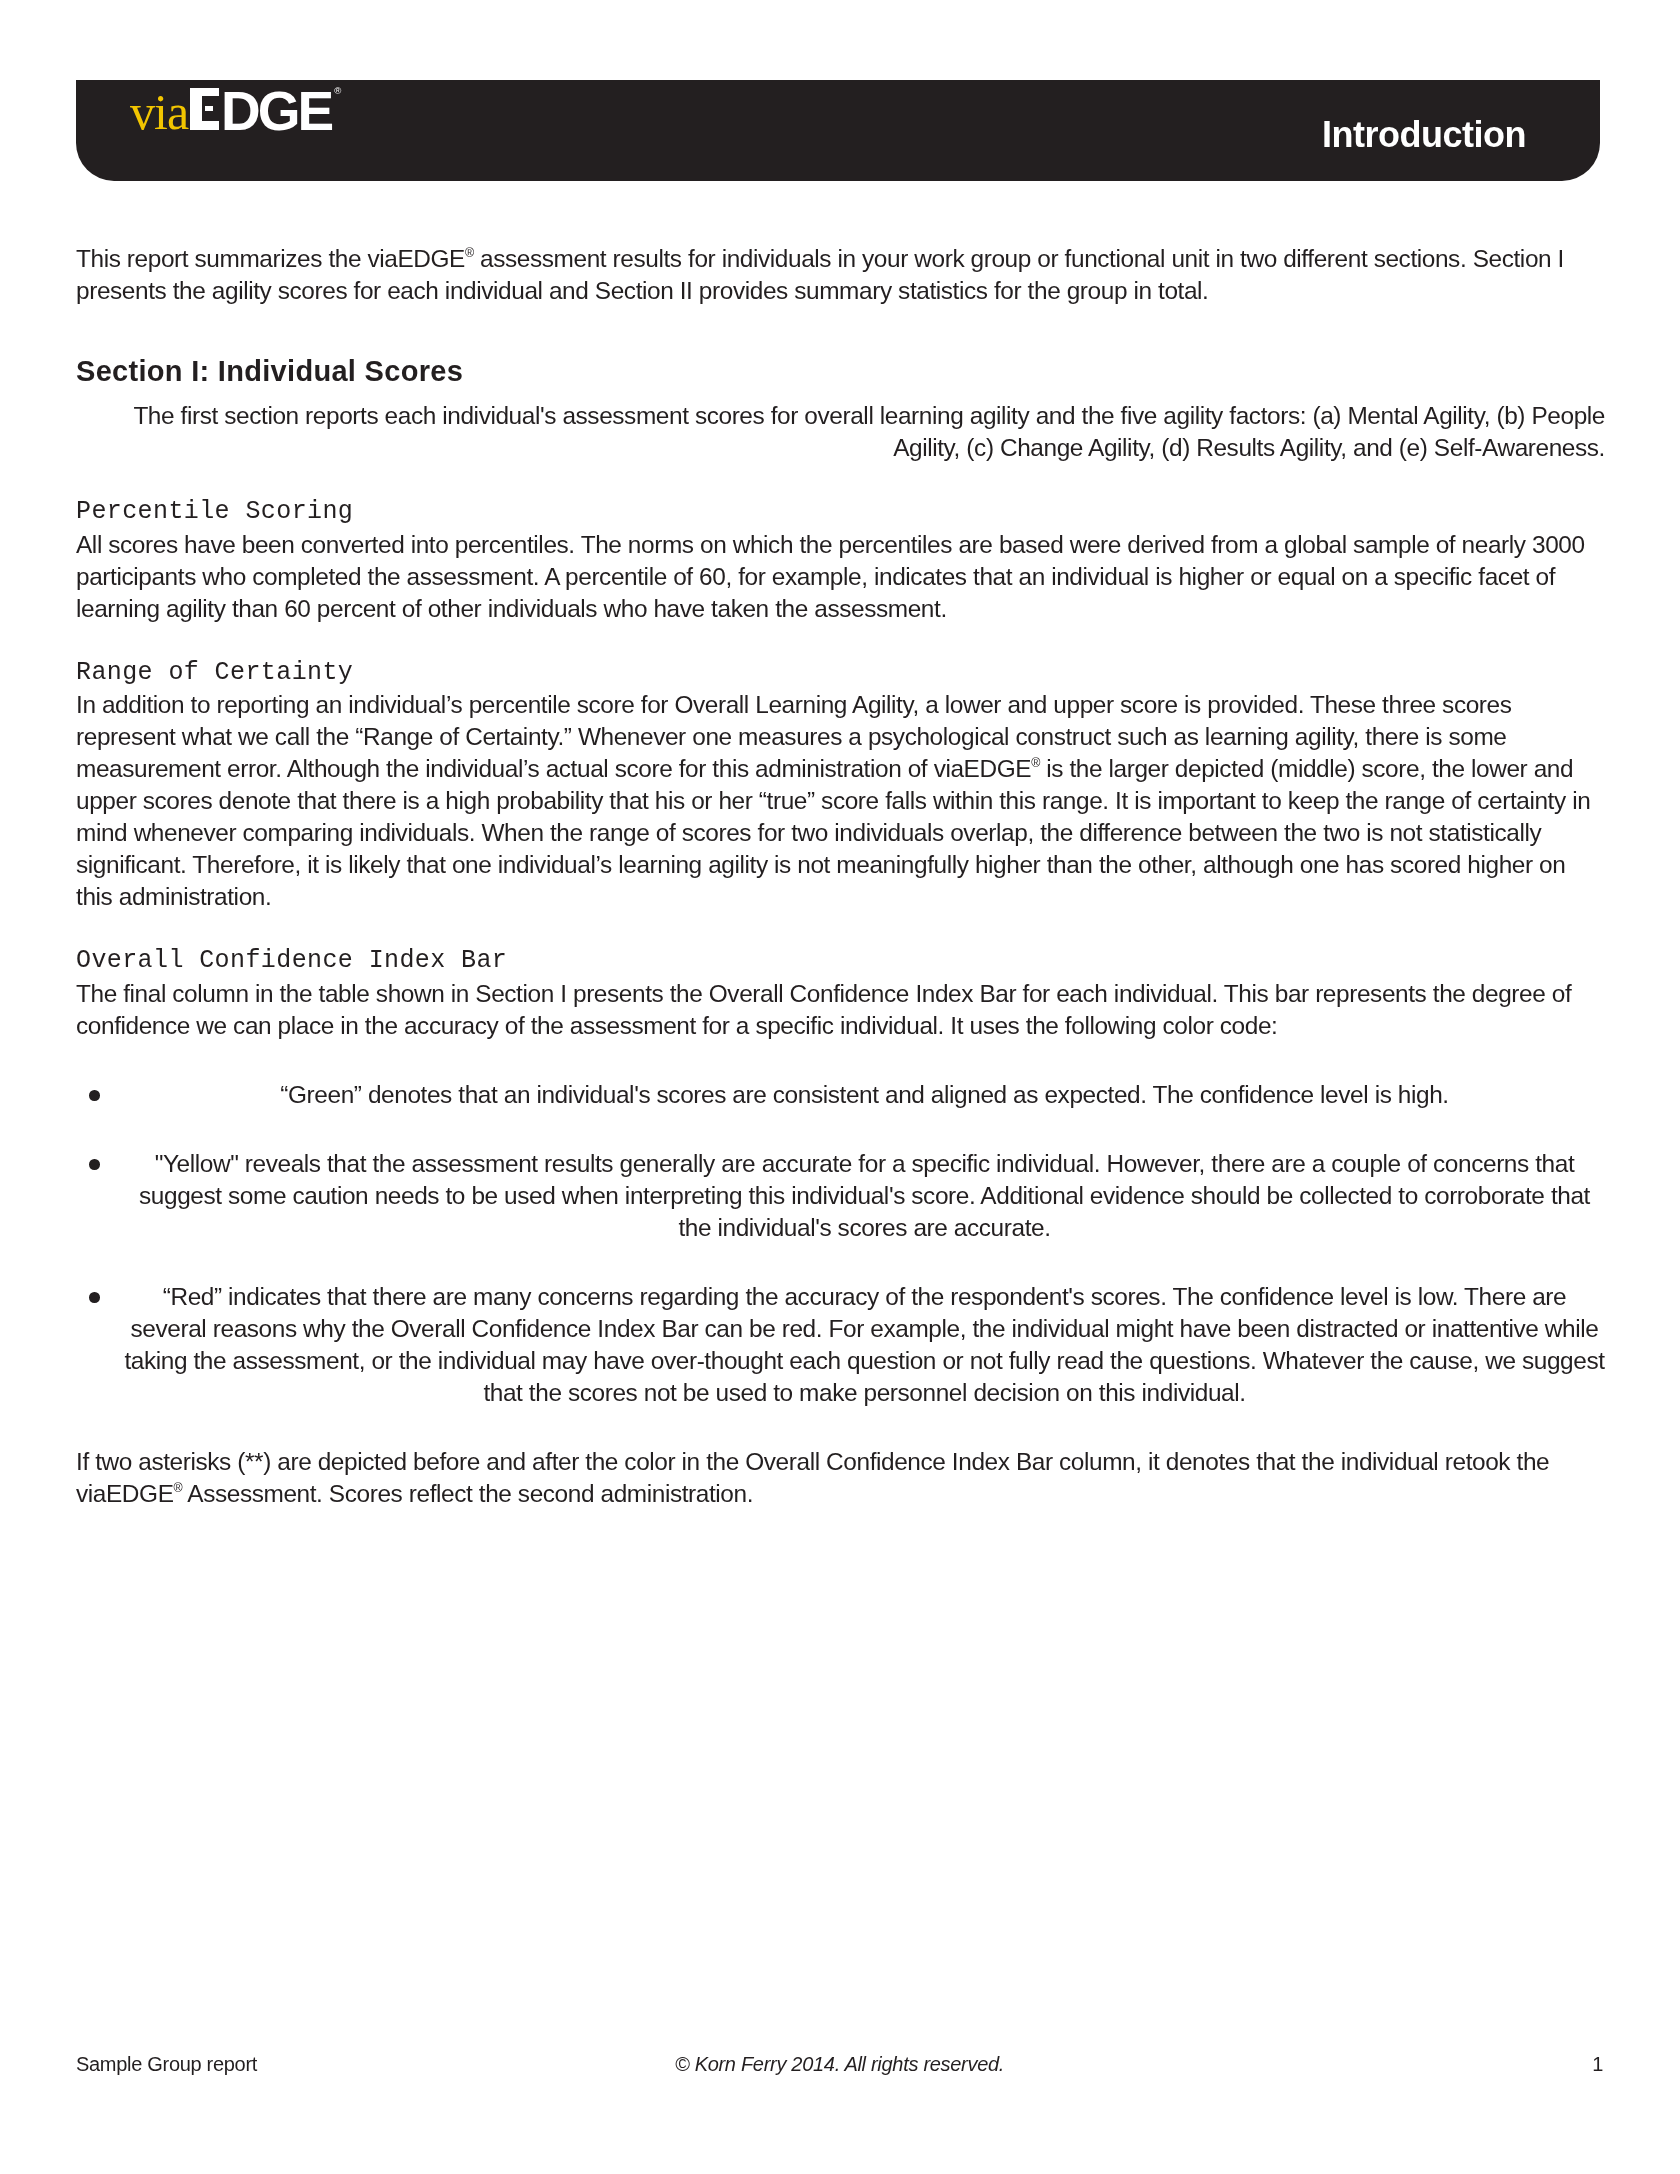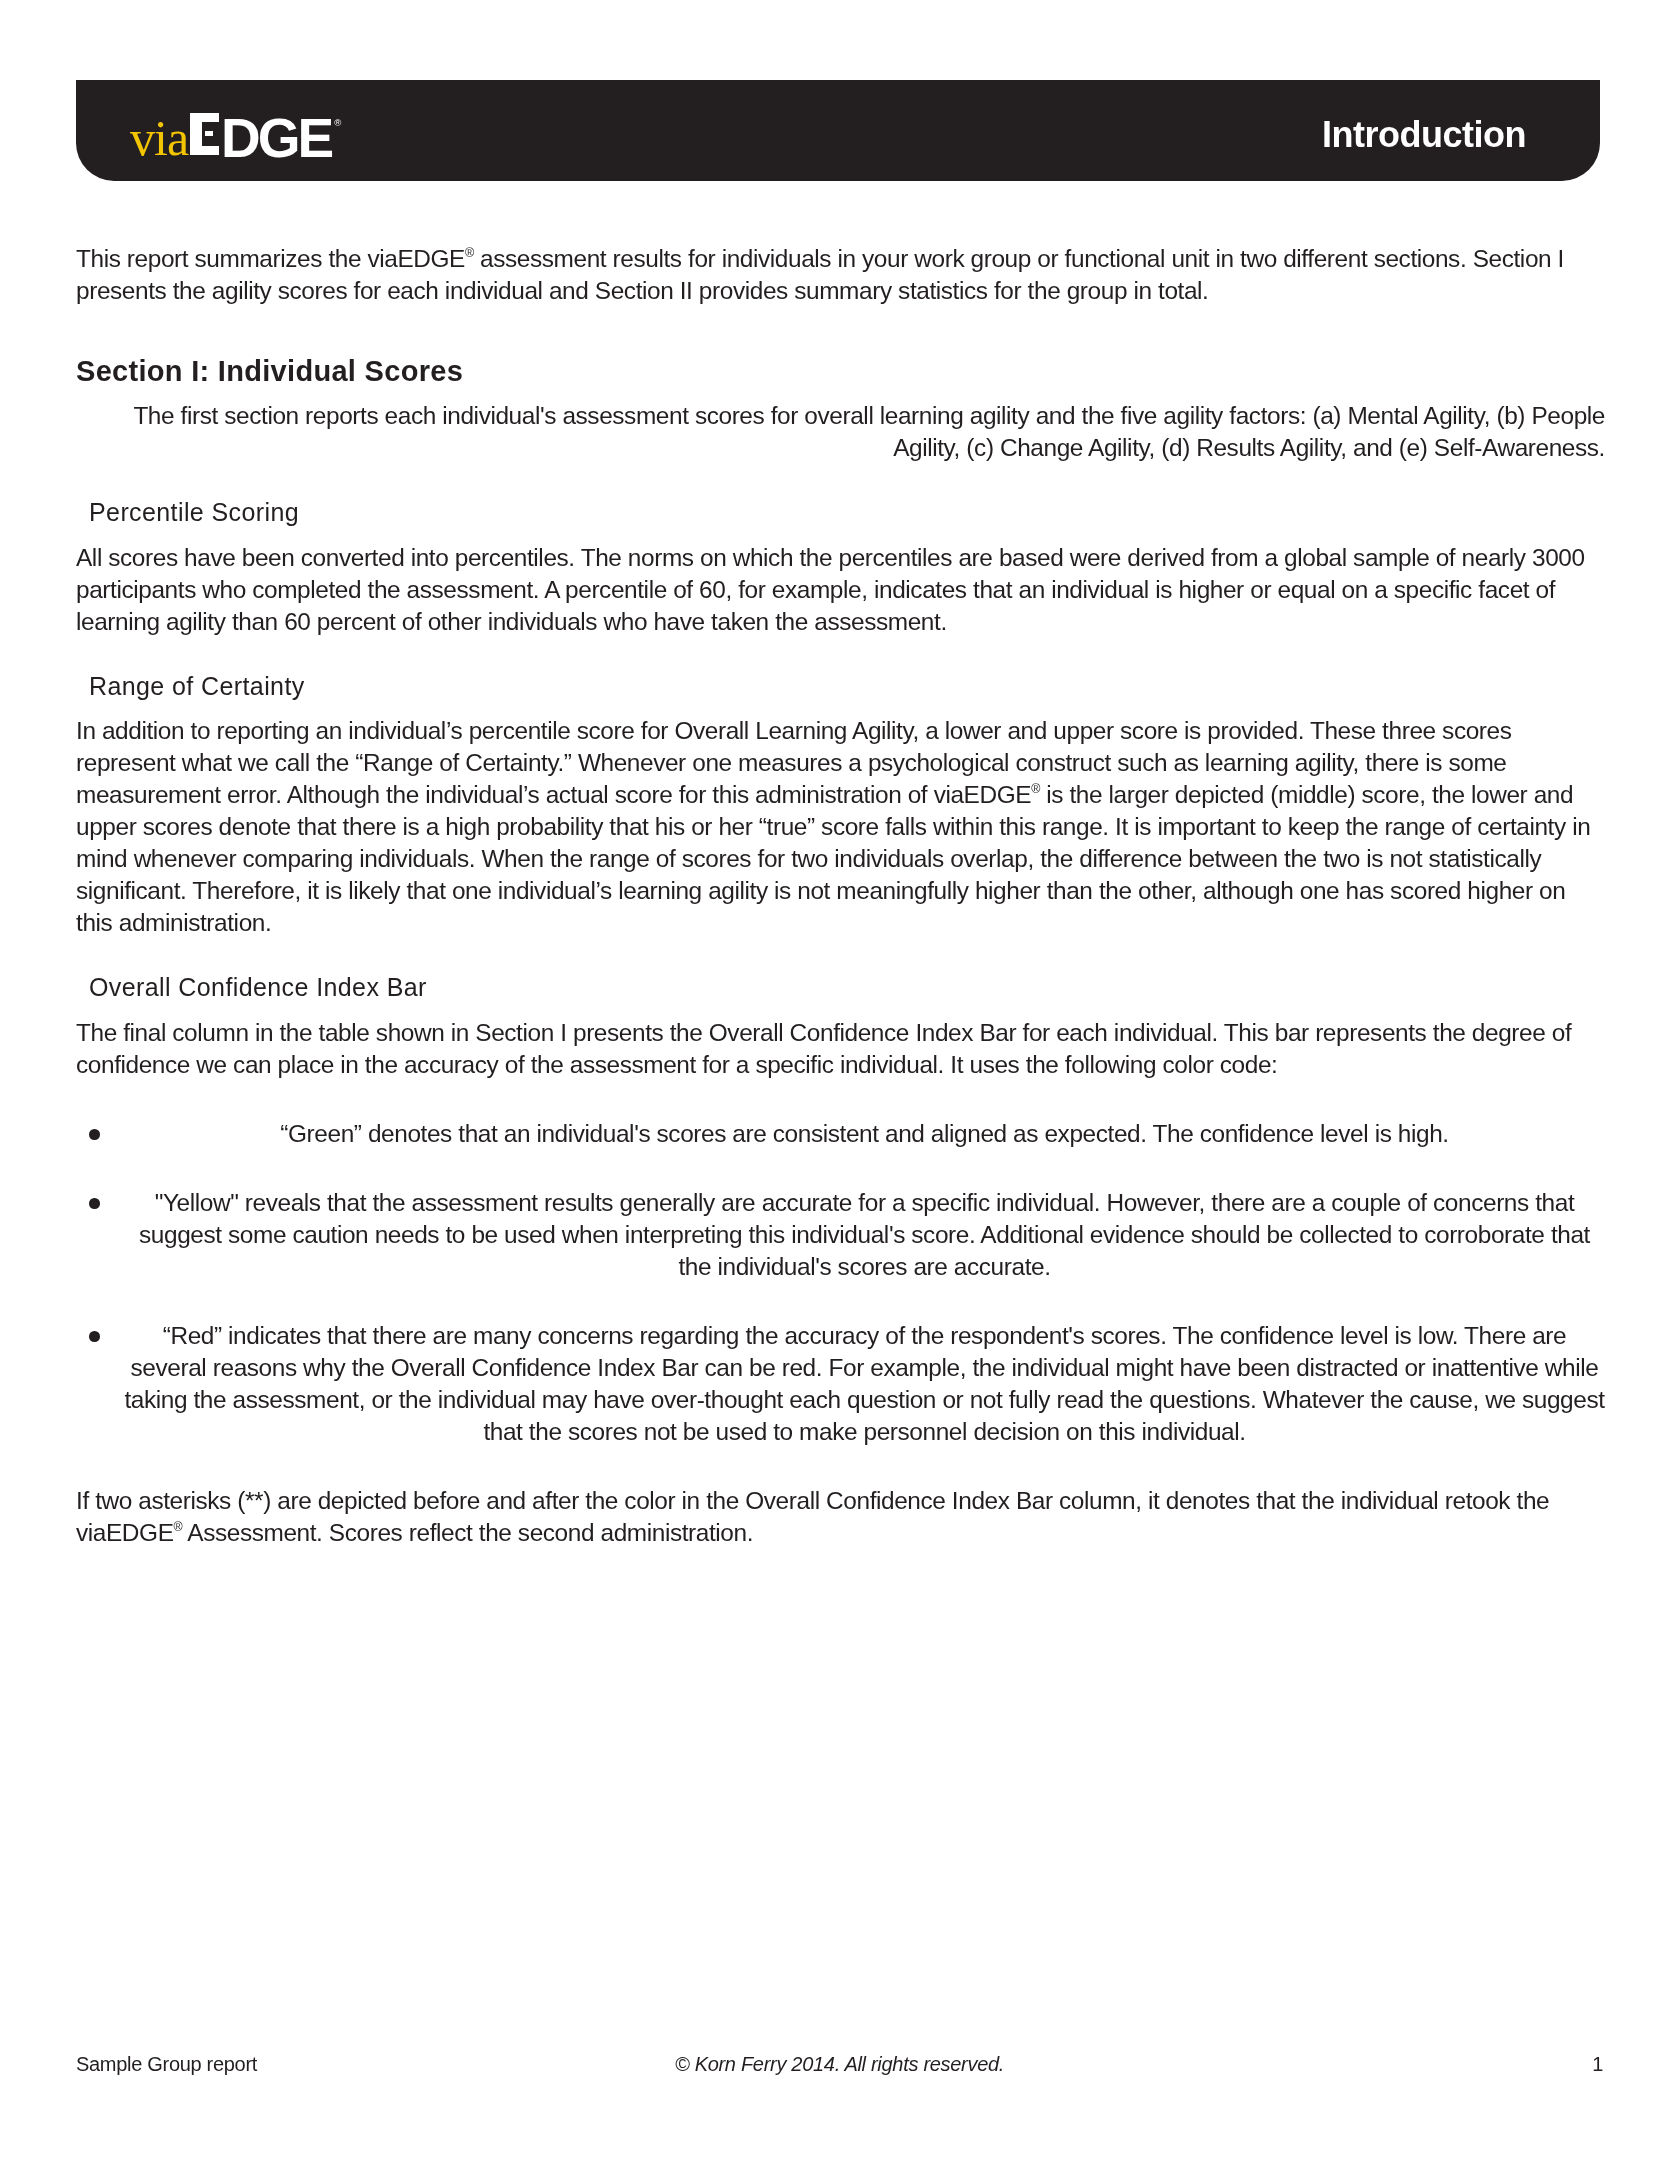--- a/index.html
+++ b/index.html
@@ -5,22 +5,22 @@
     html, body { margin: 0; padding: 0; background: #ffffff; }
     body {
       width: 1680px; height: 2175px; position: relative; overflow: hidden;
       font-family: "Liberation Sans", sans-serif; color: #231f20;
     }
     .banner {
       position: absolute; left: 76px; top: 80px; width: 1524px; height: 101px;
       background: #231f20; border-radius: 0 0 38px 38px;
     }
     .logo {
-      position: absolute; left: 54px; top: 33px; height: 67px;
-      display: flex; align-items: flex-start; white-space: nowrap;
+      position: absolute; left: 54px; top: 1px; height: 67px;
+      display: flex; align-items: center; white-space: nowrap;
     }
     .logo-via {
       font-family: "Liberation Serif", serif; color: #f2c500; font-size: 50px;
       line-height: 50px; letter-spacing: -1px; margin-bottom: 5.7px;
     }
     .logo-edge-e {
       display: inline-block; position: relative; width: 29px; height: 42px; margin: 0 1.9px 11.5px 1.9px;
     }
     .logo-edge-e .bar-v { position: absolute; left: 0; top: 0; width: 12.4px; height: 42px; background: #fff; }
     .logo-edge-e .bar-t { position: absolute; left: 0; top: 0; width: 29px; height: 8.6px; background: #fff; }
@@ -35,21 +35,21 @@
       position: absolute; right: 74px; top: 34px; color: #ffffff;
       font-size: 36px; line-height: 42px; letter-spacing: -0.5px; font-weight: bold;
     }
     .content {
       position: absolute; left: 76px; top: 243px; width: 1529px;
       font-size: 24.4px; line-height: 32px; letter-spacing: -0.4px;
     }
     .content p { margin: 0; }
     sup { font-size: 12.4px; line-height: 0; vertical-align: 10.5px; }
     .h-section { font-size: 29px; line-height: 34px; letter-spacing: 0.3px; margin: 0; }
-    .h-sub { font-size: 25px; line-height: 32.5px; letter-spacing: 0.4px; margin: 13px; font-weight: normal; }
+    .h-sub { font-size: 25px; line-height: 32.5px; letter-spacing: 0.4px; margin: 0; font-weight: normal; font-family: Liberation Mono, monospace; }
     ul.bullets { list-style: none; margin: 0; padding: 0; }
     ul.bullets li { position: relative; padding-left: 48px; }
     ul.bullets li .dot {
       position: absolute; left: 13.4px; top: 11.5px; width: 10.5px; height: 10.5px;
       border-radius: 50%; background: #231f20;
     }
     .footer {
       position: absolute; left: 76px; top: 2050px; width: 1527px; height: 29px;
       font-size: 20px; line-height: 29px; letter-spacing: -0.3px;
     }

